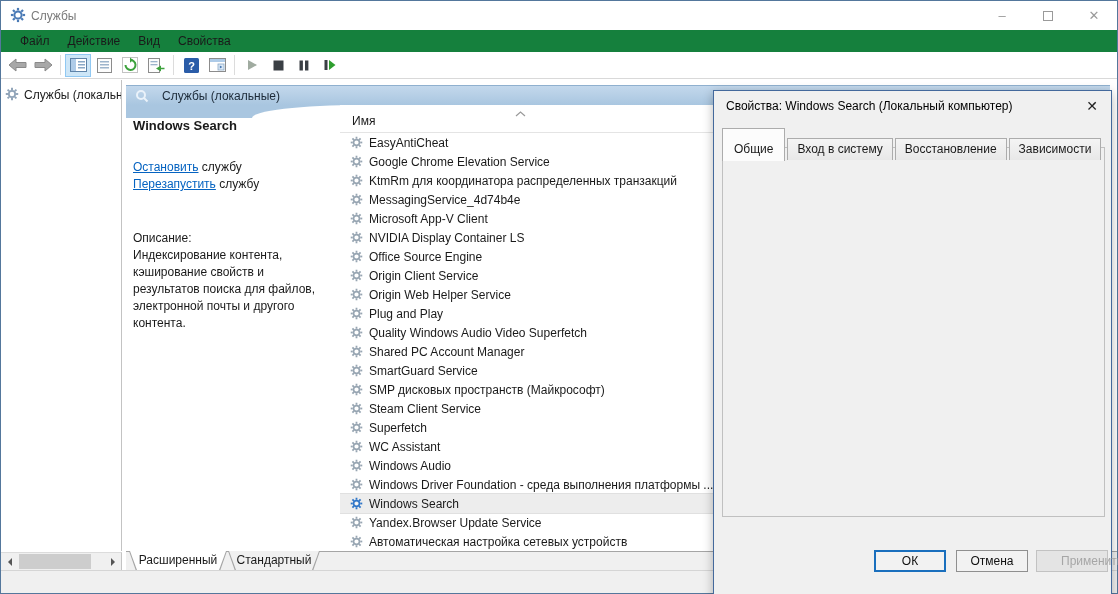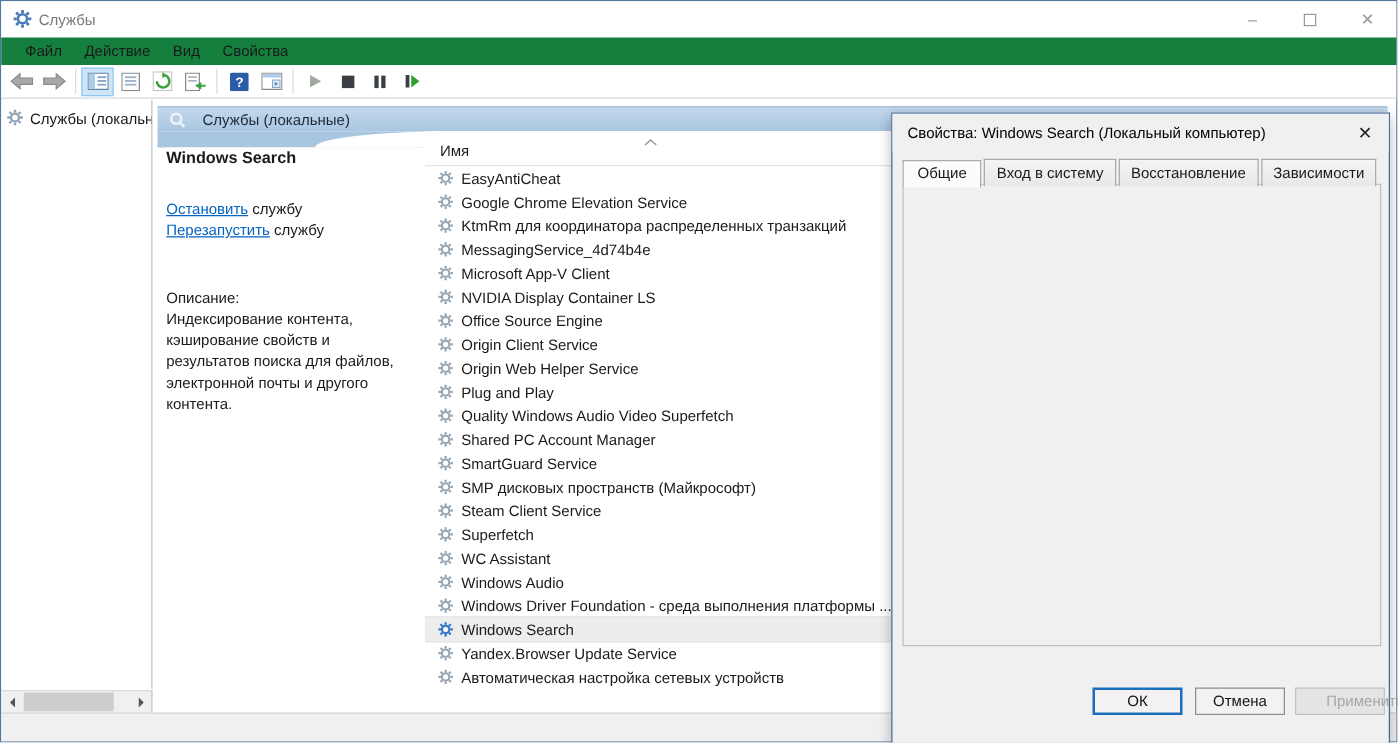--- a/index.html
+++ b/index.html
@@ -71,21 +71,21 @@
   .statusbar { position:absolute; left:1px; right:1px; bottom:1px; height:23px; background:#f0f0f0; border-top:1px solid #d5d5d5; z-index:3; }
   .sb-sep { position:absolute; top:3px; bottom:3px; width:1px; background:#dcdcdc; }
 
   
   .dialog { position:absolute; left:713px; top:90px; width:399px; height:540px; background:#f0f0f0; border:1px solid #44699c; box-shadow:0 3px 10px rgba(0,0,0,.28); z-index:10; }
   .dlg-title { position:relative; height:30px; background:#f0f0f0; }
   .dlg-title-text { position:absolute; left:12px; top:8px; color:#000; }
   .dlg-close { position:absolute; right:6px; top:4px; width:26px; height:22px; display:flex; align-items:center; justify-content:center; font-size:14px; color:#222; }
   .dlg-tabs { position:absolute; left:8px; top:36px; display:flex; align-items:flex-end; z-index:2; }
   .dtab { padding:3px 9px 4px; border:1px solid #acacac; border-bottom:none; background:linear-gradient(#f4f4f4,#e8e8e8); margin-right:2px; color:#1a1a1a; }
-  .dtab.active { background:#fcfcfc; padding:2px 11px 5px; position:relative; top:1px;text-align:center; }
+  .dtab.active { background:#fcfcfc; padding:13px 11px 5px; position:relative; top:1px;text-align:center; }
   .dlg-page { position:absolute; left:8px; top:56px; width:383px; height:370px; border:1px solid #c0c0c0; background:#f0f0f0; z-index:1; }
   .fld-label { position:absolute; color:#1a1a1a; }
   .fld-label.dim { color:#9b9b9b; }
   .hl { background:#1d6fc4; color:#fff; padding:1px 2px; }
   .descbox { position:absolute; left:106px; top:112px; width:270px; height:64px; background:#fff; border:1px solid #a9a9a9; }
   .descbox .txt { position:absolute; left:4px; top:2px; right:18px; line-height:15px; }
   .vsb { position:absolute; right:0; top:0; bottom:0; width:14px; background:#f0f0f0; border-left:1px solid #dcdcdc; }
   .vsb .up { position:absolute; top:4px; left:3px; width:0; height:0; border:4px solid transparent; border-bottom-color:#9a9a9a; border-top:none; }
   .vsb .dn { position:absolute; bottom:4px; left:3px; width:0; height:0; border:4px solid transparent; border-top-color:#9a9a9a; border-bottom:none; }
   .combo { position:absolute; left:106px; top:231px; width:270px; height:22px; background:#f7f7f7; border:1px solid #8a8a8a; line-height:20px; padding-left:5px; }
@@ -647,20 +647,30 @@
               <line x1="11.252691193458118" y1="4.747308806541881" x2="13.020458146424485" y2="2.979541853575512" stroke="#97a5b2" stroke-width="2.2"></line>
               <circle cx="8" cy="8" r="3.6" fill="none" stroke="#97a5b2" stroke-width="2"></circle>
               <circle cx="8" cy="8" r="1.2" fill="#fff"></circle>
             </svg>
           </span>
           <span class="svc-name">Автоматическая настройка сетевых устройств</span>
         </div>
       </div>
   </div>
 
+  <div class="tabstrip">
+    <div class="vtab active" style="left:3px; width:98px;">
+      <div class="edge"></div>
+        <div class="face">Расширенный</div>
+    </div>
+    <div class="vtab" style="left:102px; width:92px;">
+      <div class="edge"></div>
+        <div class="face">Стандартный</div>
+    </div>
+  </div>
 
   <div class="statusbar">
     <div class="sb-sep" style="left:900px;"></div>
     <div class="sb-sep" style="left:1025px;"></div>
   </div>
 
   <div class="dialog">
     <div class="dlg-title">
       <span class="dlg-title-text">Свойства: Windows Search (Локальный компьютер)</span>
       <span class="dlg-close">✕</span>

